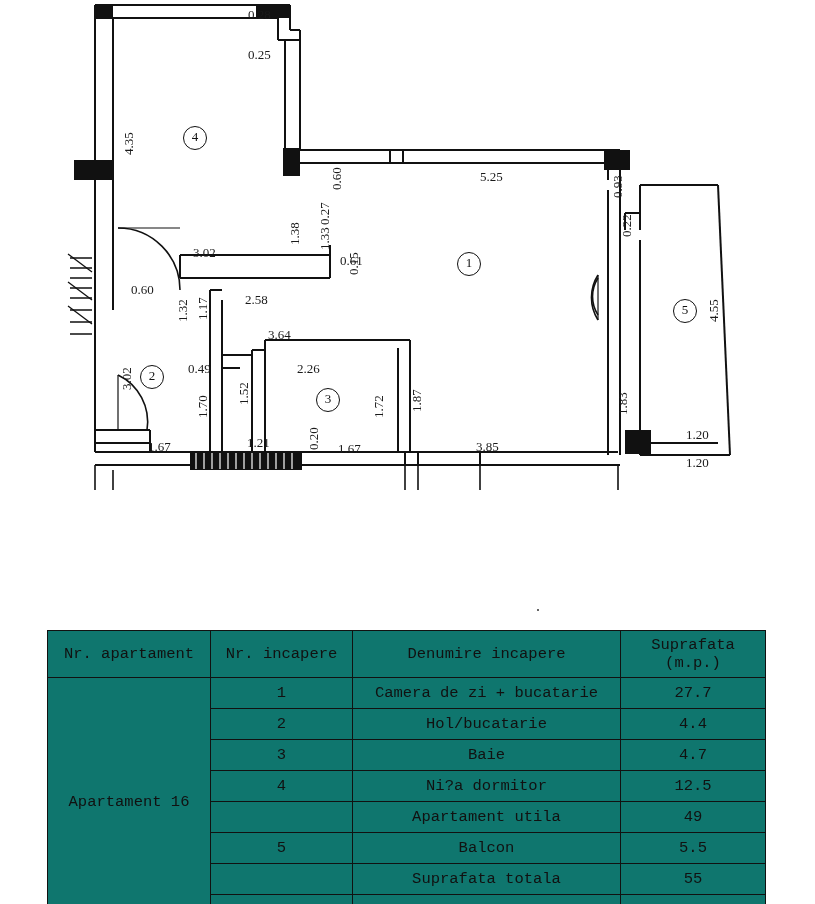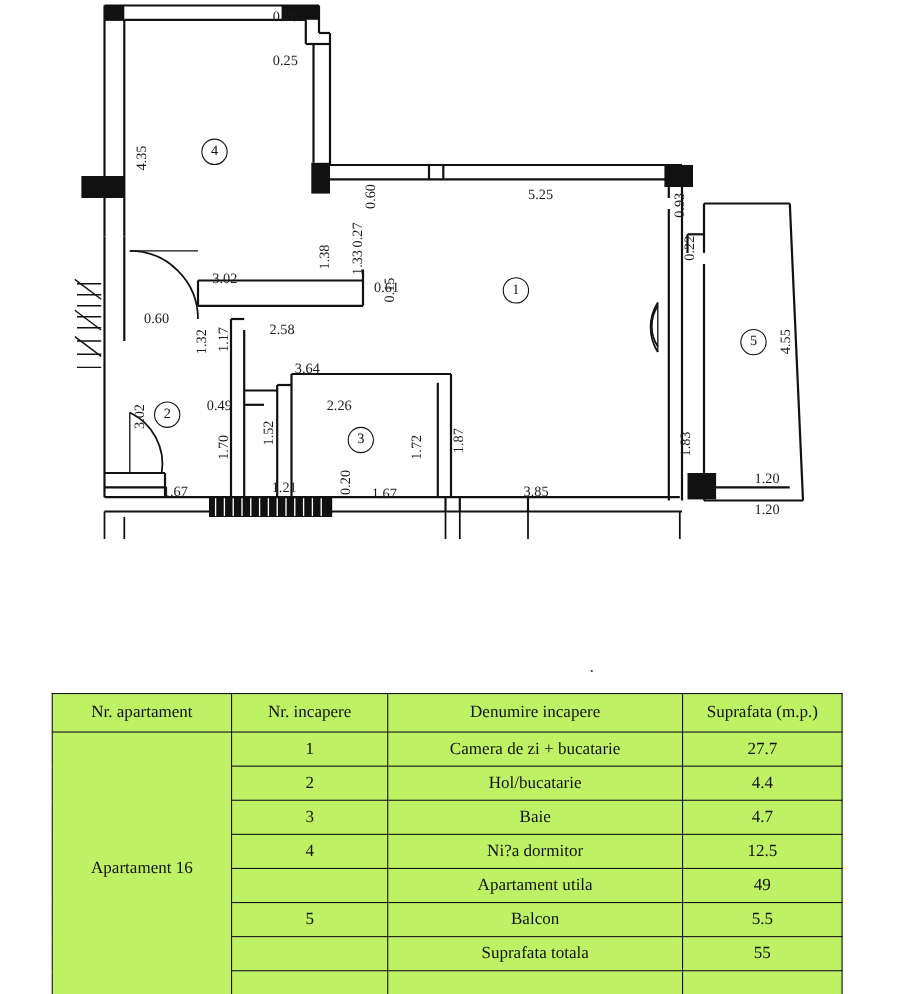--- a/index.html
+++ b/index.html
@@ -57,27 +57,27 @@
     width: 718px;
   }
   table.legend {
     border-collapse: collapse;
     width: 718px;
     table-layout: fixed;
   }
   table.legend th,
   table.legend td {
     border: 1.3px solid #111;
-    font-family: Liberation Serif, serif;
+    font-family: Liberation Mono, monospace;
     font-size: 15.5px;
     text-align: center;
     padding: 5px 2px;
     height: 20px;
     color: #111;
-    background: #bef264;
+    background: #0f766e;
   }
   table.legend th {
     font-weight: normal;
     height: 24px;
   }
   .col-apt { width: 163px; }
   .col-nr  { width: 142px; }
   .col-den { width: 268px; }
   .col-sup { width: 145px; }
   .apt-cell {

